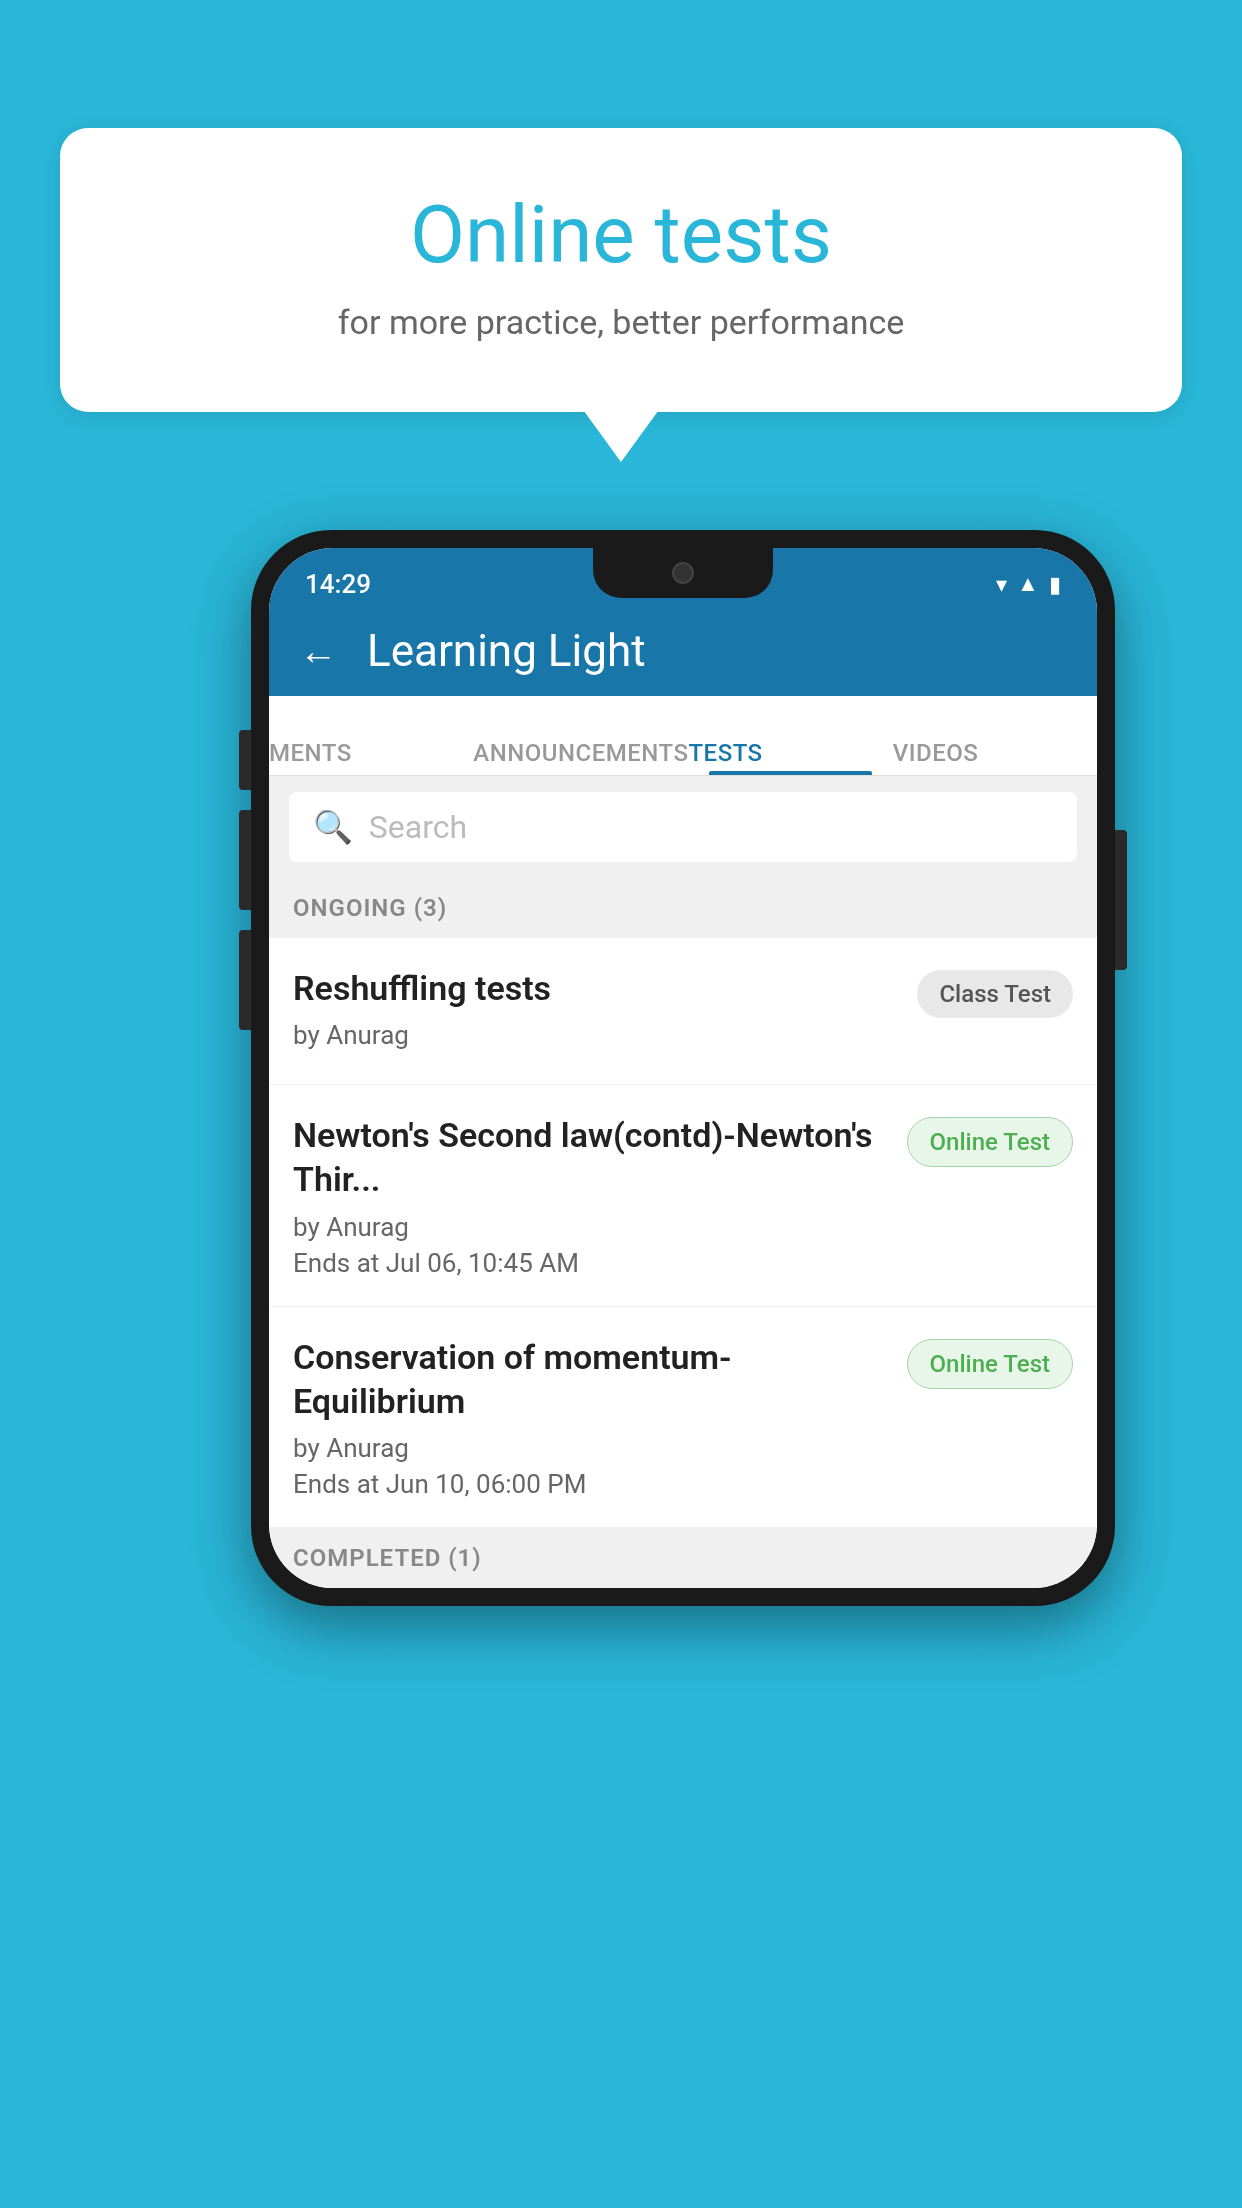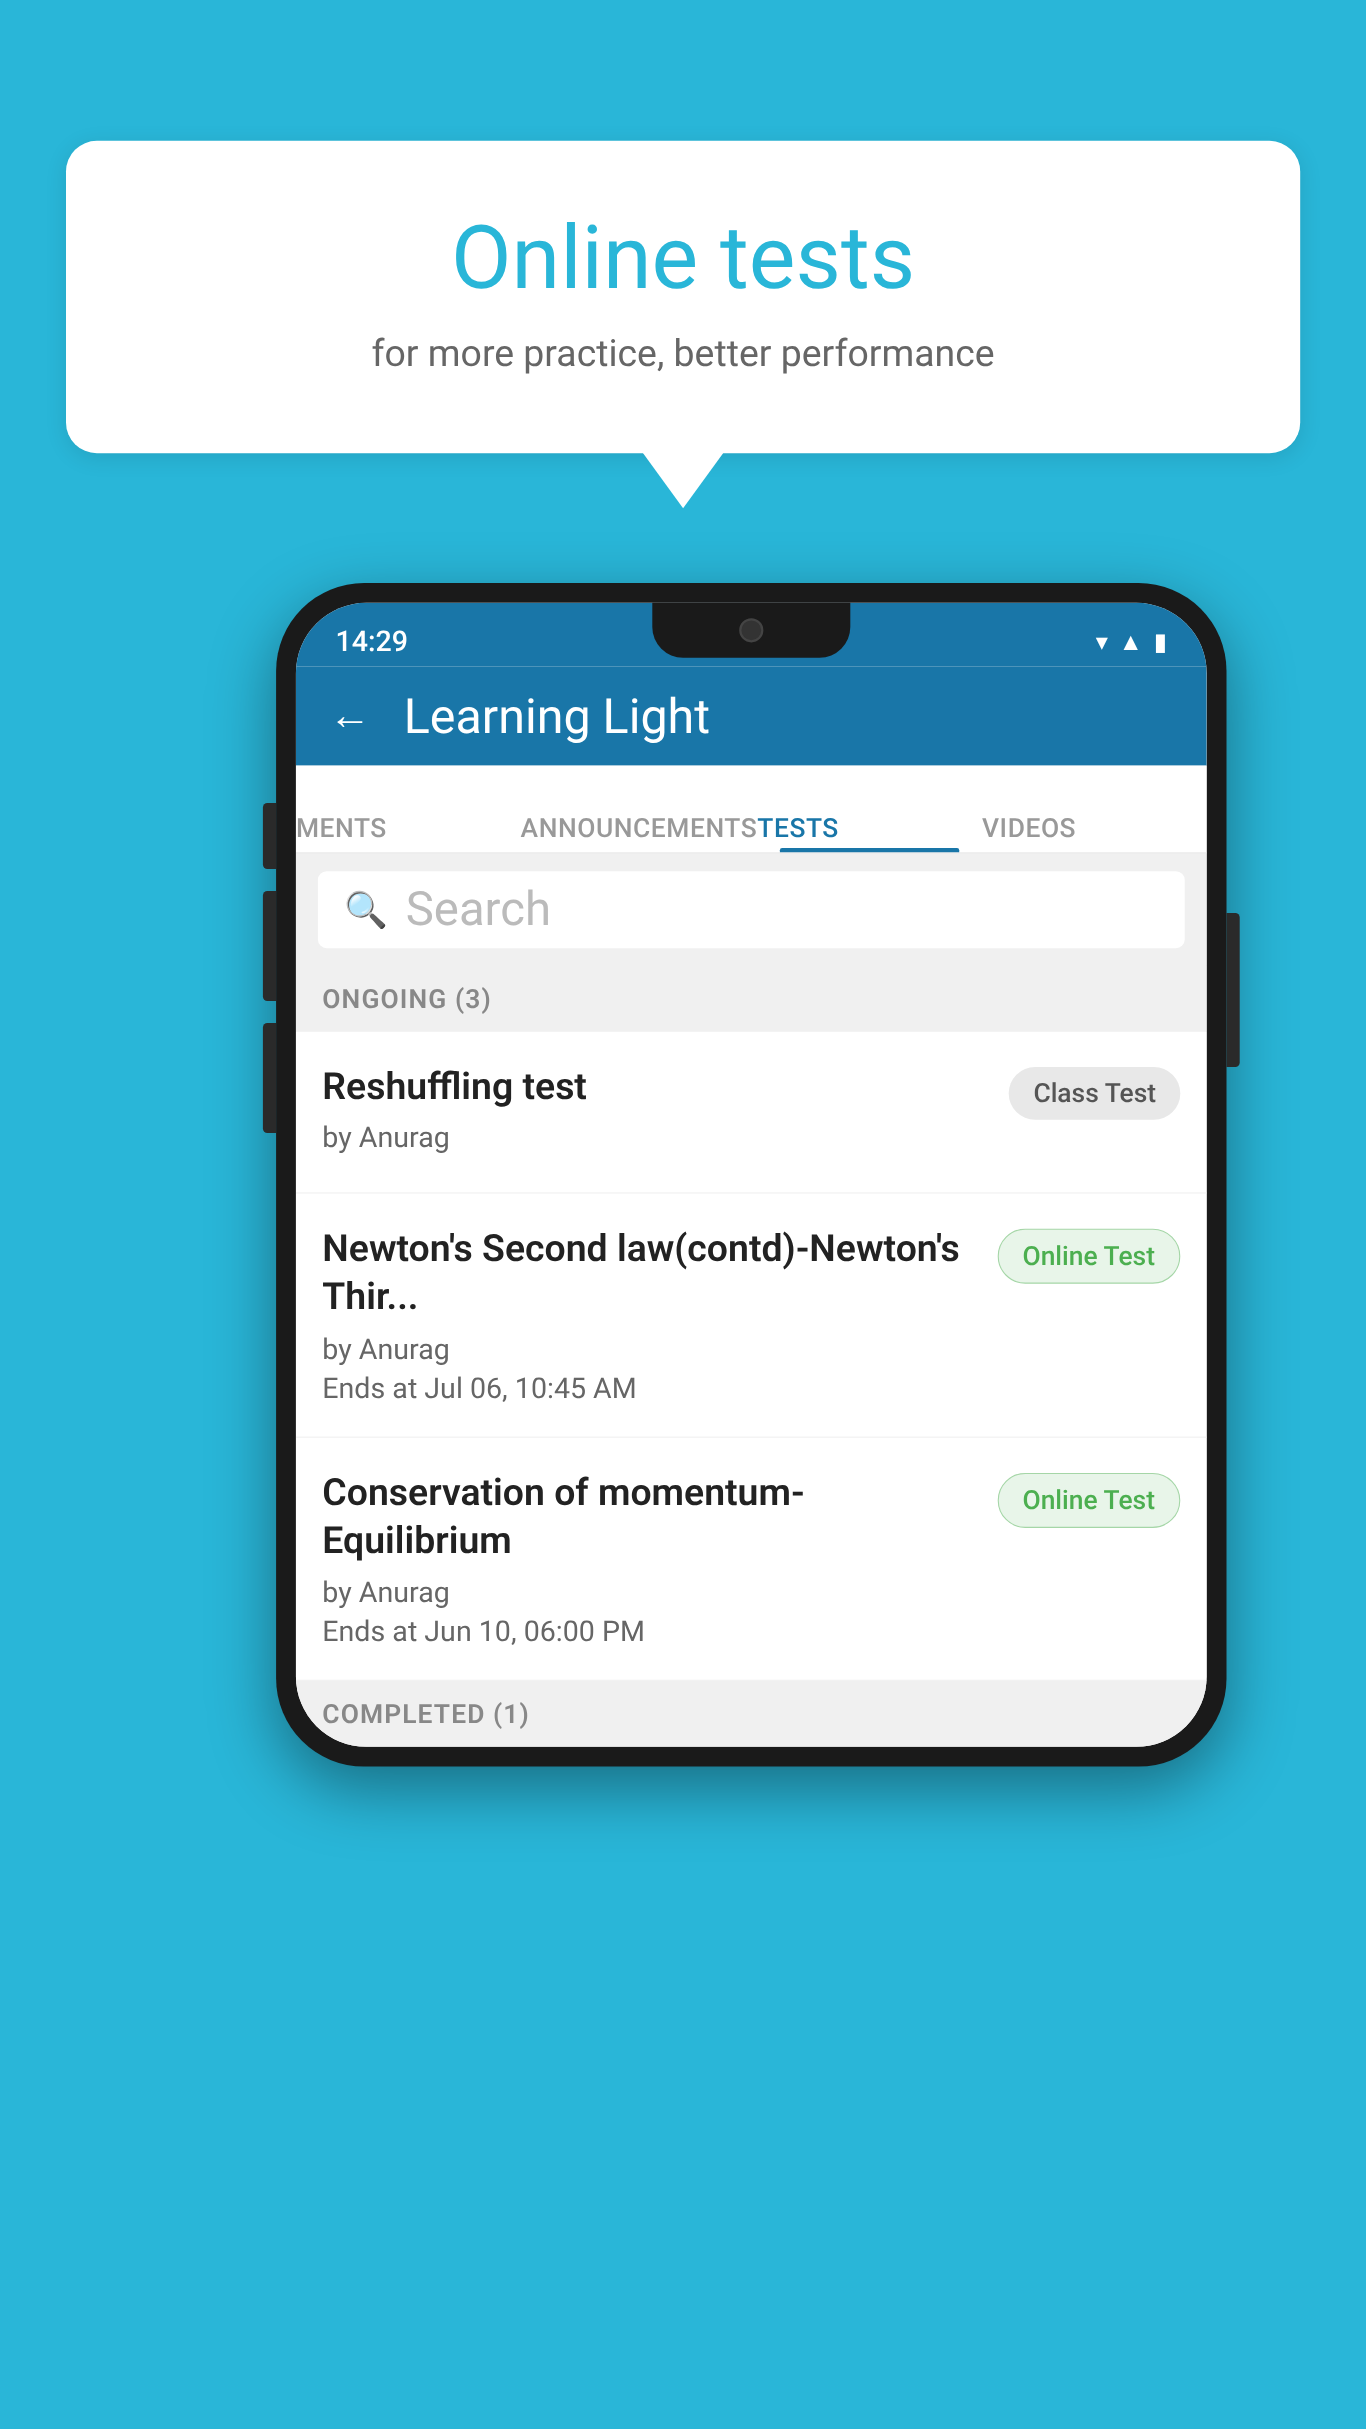--- a/index.html
+++ b/index.html
@@ -188,21 +188,21 @@
       display: flex;
       align-items: center;
       padding: 0 24px;
       gap: 16px;
     }
     .search-icon {
       color: #aaa;
       font-size: 32px;
     }
     .search-text {
-      font-size: 43px;
+      font-size: 32px;
       color: #bbb;
     }
 
     
     .section-header {
       background: #f0f0f0;
       padding: 16px 24px;
     }
     .section-label {
       font-size: 24px;
@@ -364,21 +364,21 @@
       </div>
 
       <div class="section-header">
         <span class="section-label">ONGOING (3)</span>
       </div>
 
       <div class="test-list">
 
         <div class="test-item">
           <div class="test-info">
-            <div class="test-name">Reshuffling test</div>
+            <div class="test-name">Reshuffling tests</div>
             <div class="test-author">by Anurag</div>
           </div>
           <div class="test-badge badge-class">Class Test</div>
         </div>
 
         <div class="test-item">
           <div class="test-info">
             <div class="test-name">Newton's Second law(contd)-Newton's Thir...</div>
             <div class="test-author">by Anurag</div>
             <div class="test-date">Ends at  Jul 06, 10:45 AM</div>

